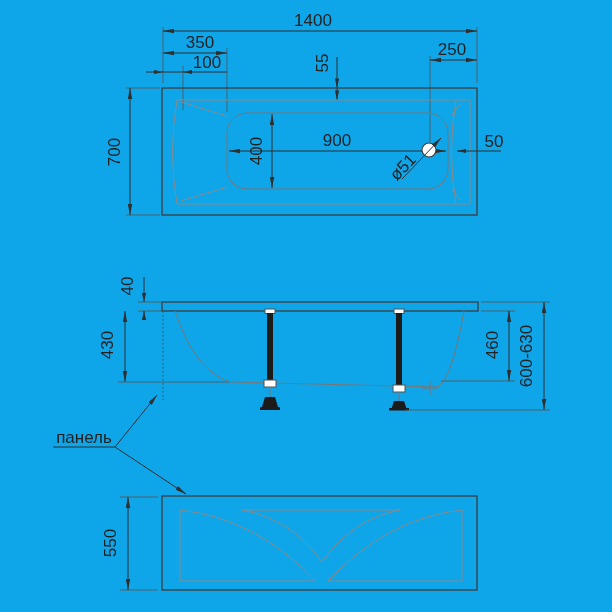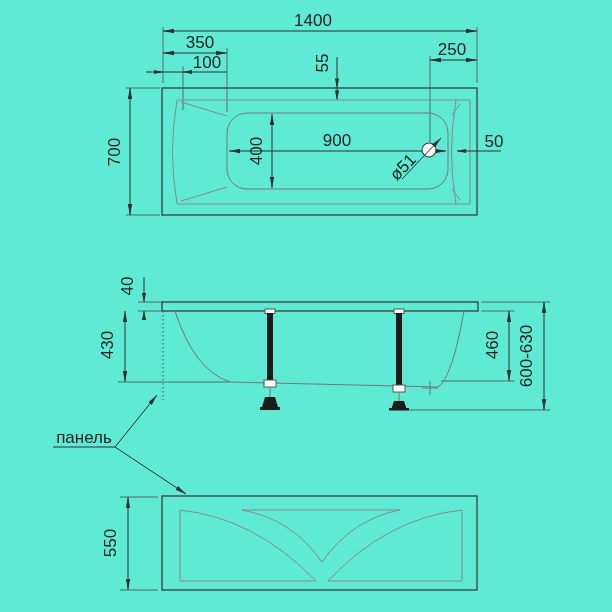--- a/index.html
+++ b/index.html
@@ -1,16 +1,16 @@
 <!DOCTYPE html>
 <html><head>
 <meta charset="utf-8">
 <style>
   html,body{margin:0;padding:0;background:#ffffff;}
-  .stage{width:612px;height:612px;background:#5eead4;position:relative;font-family:"Liberation Sans",sans-serif;}
+  .stage{width:612px;height:612px;background:#0ea5e9;position:relative;font-family:"Liberation Sans",sans-serif;}
   svg{display:block;}
   text{font-family:"Liberation Sans",sans-serif;font-size:17px;fill:#222;letter-spacing:0px;}
   .dim{stroke:#2f2f2f;stroke-width:1;fill:none;}
   .ext{stroke:#5a5a5a;stroke-width:0.9;fill:none;}
   .main{stroke:#3d3d3d;stroke-width:1.3;fill:none;}
   .inner{stroke:#8a8a8a;stroke-width:1;fill:none;}
   .inner2{stroke:#777;stroke-width:1;fill:none;}
   .arrow{fill:#2f2f2f;stroke:none;}
   .blackfill{fill:#1b1b1b;stroke:none;}
   .fitting{stroke:#555;stroke-width:1;fill:#fff;}

